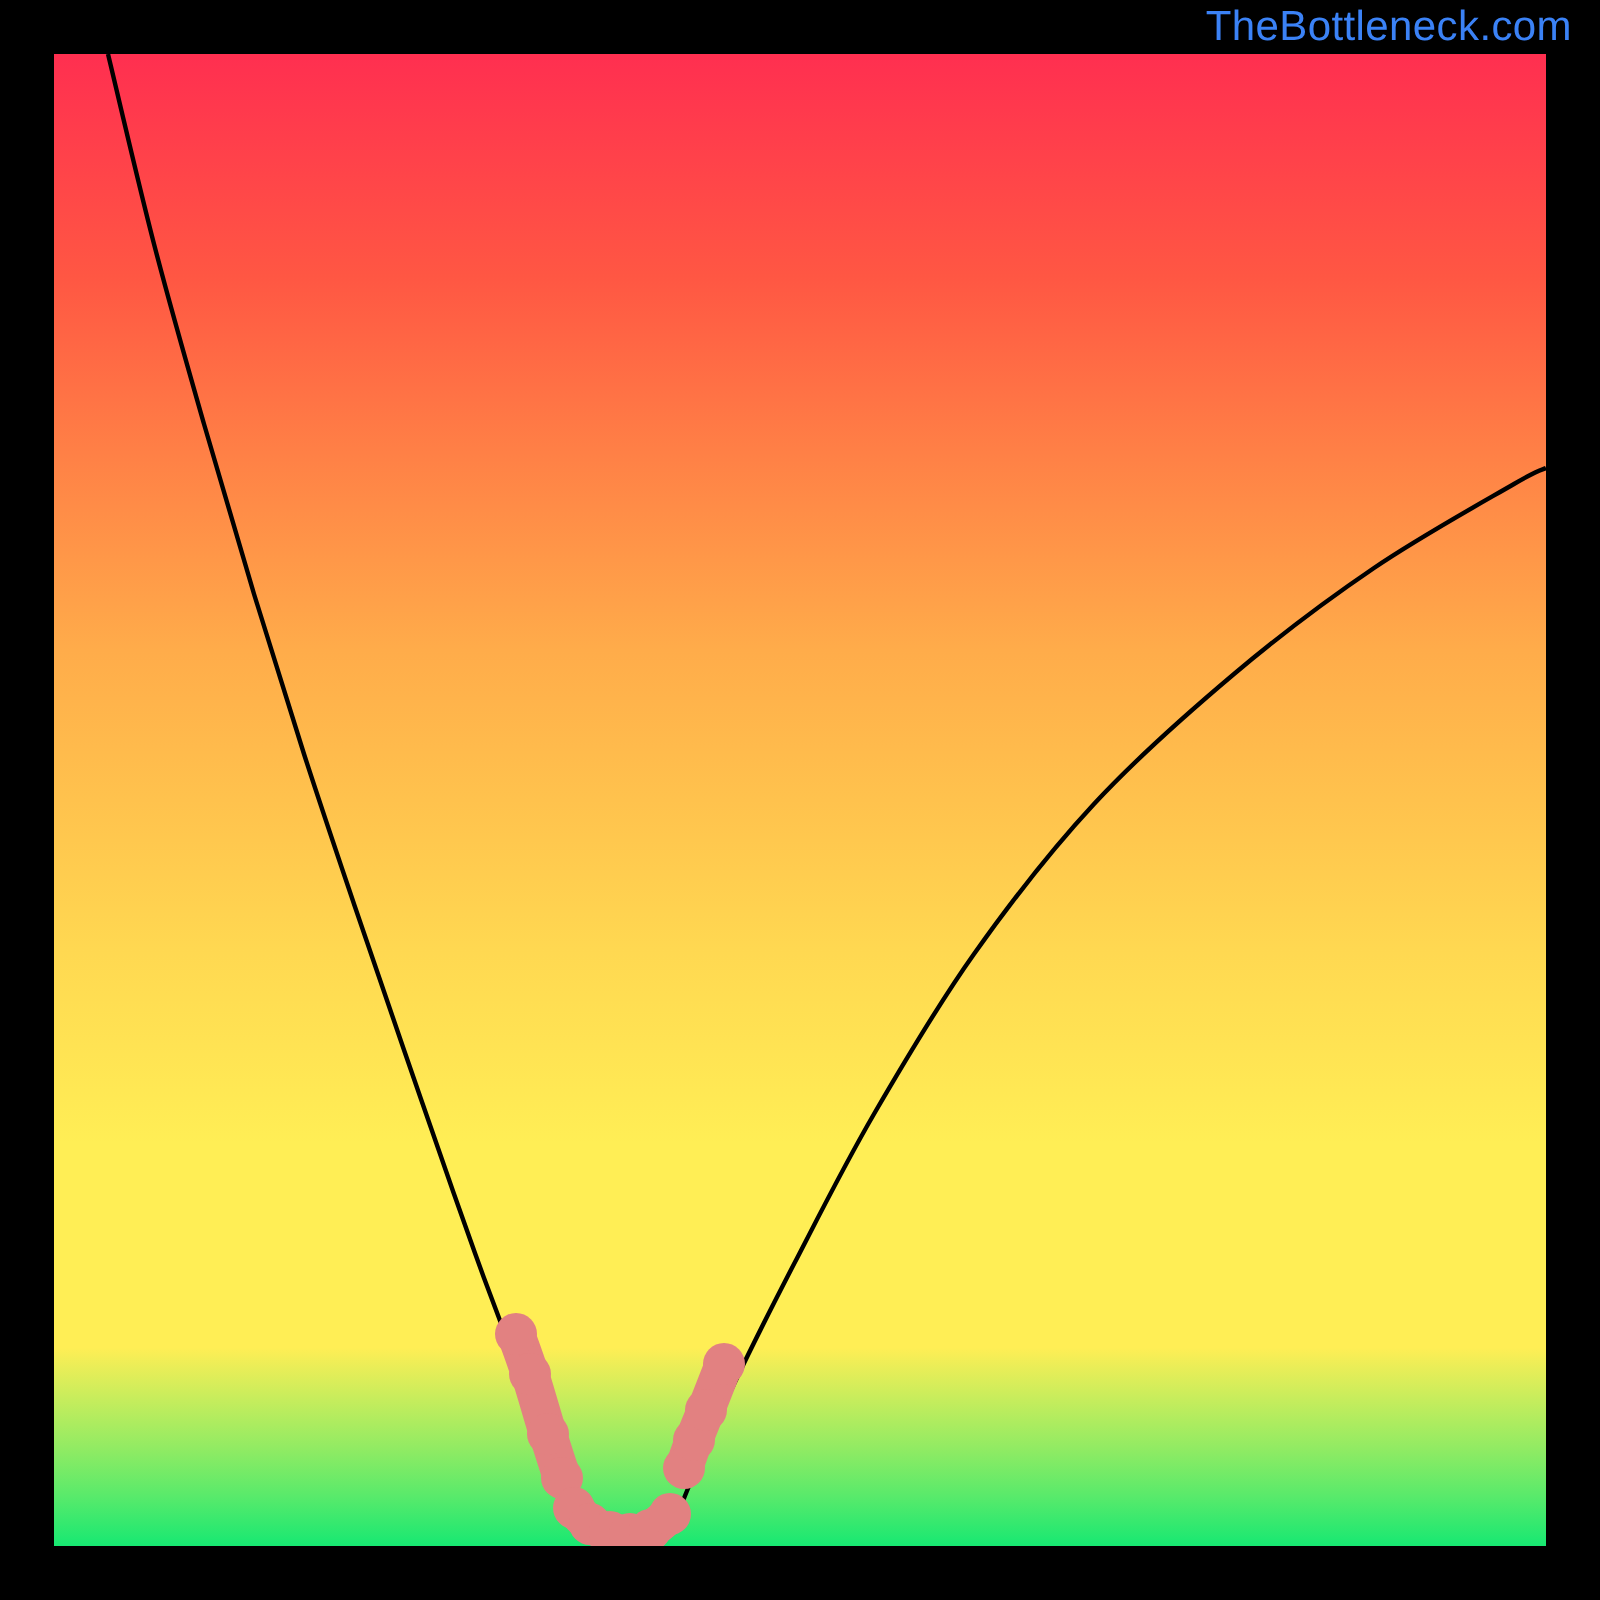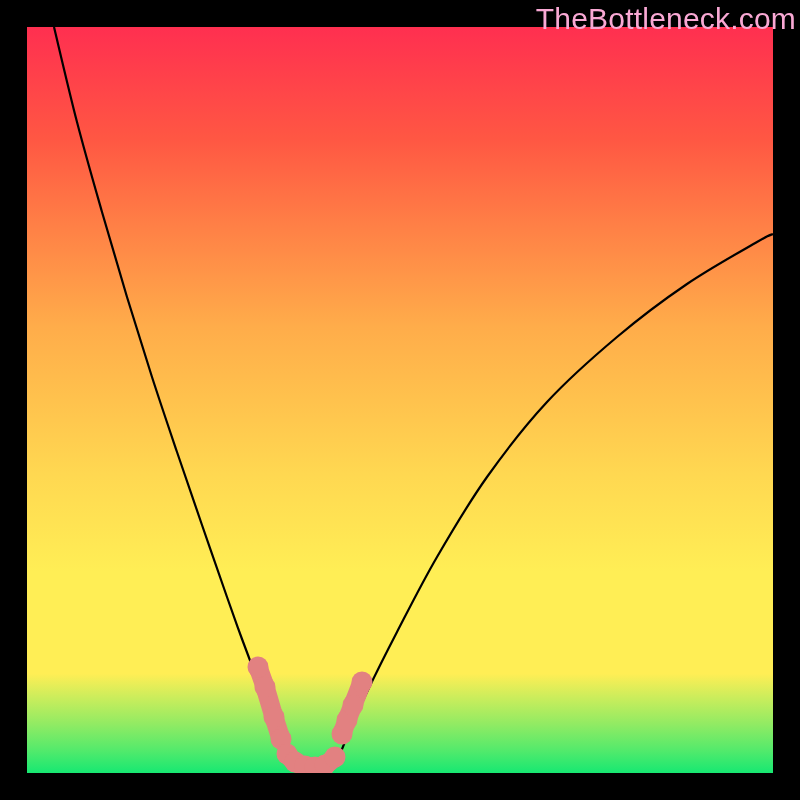--- a/index.html
+++ b/index.html
@@ -40,23 +40,23 @@
   }
   svg.curves {
     position: absolute;
     left: 0; top: 0;
     width: 746px;
     height: 746px;
   }
   .watermark {
     position: absolute;
     top: 2px;
-    right: 4px;
-    color: #f9a8d4;
-    font-size: 30px;
+    right: 14px;
+    color: #3b82f6;
+    font-size: 21px;
     font-weight: 400;
     letter-spacing: 0.2px;
   }
 </style>
 </head>
 <body>
 
 <div class="frame">
   <div class="plot">
     <svg class="curves" viewBox="0 0 746 746">

